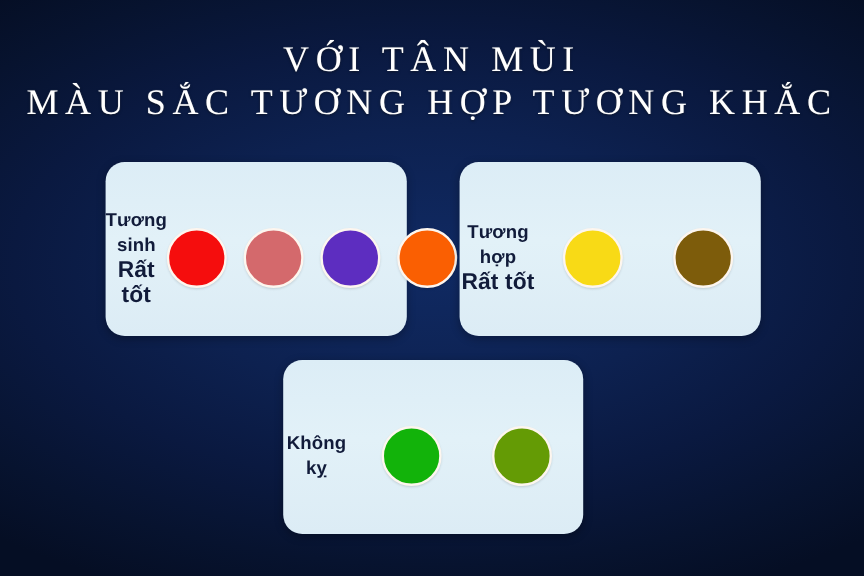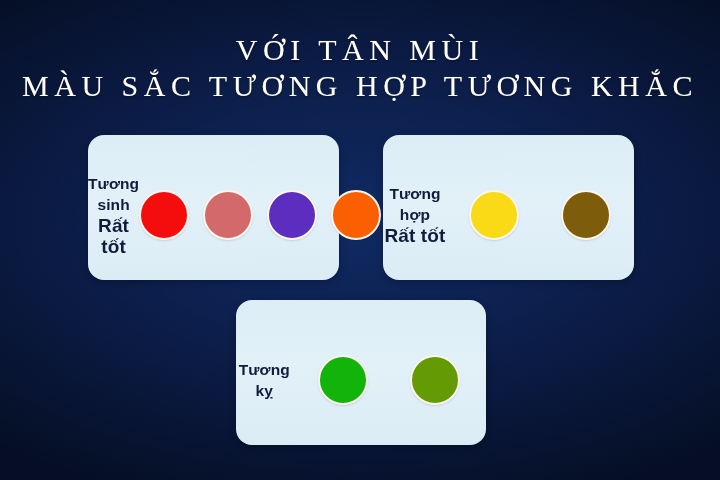--- a/index.html
+++ b/index.html
@@ -143,21 +143,21 @@
       <div class="card-subtitle">Rất tốt</div>
     </div>
     <div class="swatch-row count-2">
       <div class="swatch" style="background-color: rgb(248, 218, 22);"></div>
       <div class="swatch" style="background-color: rgb(125, 92, 11);"></div>
     </div>
   </div>
 
   <div class="card" id="card-kieng-ky">
     <div class="card-heading">
-      <div class="card-title">Tương kỵ</div>
+      <div class="card-title">Không kỵ</div>
     </div>
     <div class="swatch-row count-2">
       <div class="swatch" style="background-color: rgb(18, 179, 10);"></div>
       <div class="swatch" style="background-color: rgb(100, 155, 5);"></div>
     </div>
   </div>
 
 </div>
 
 </body></html>

